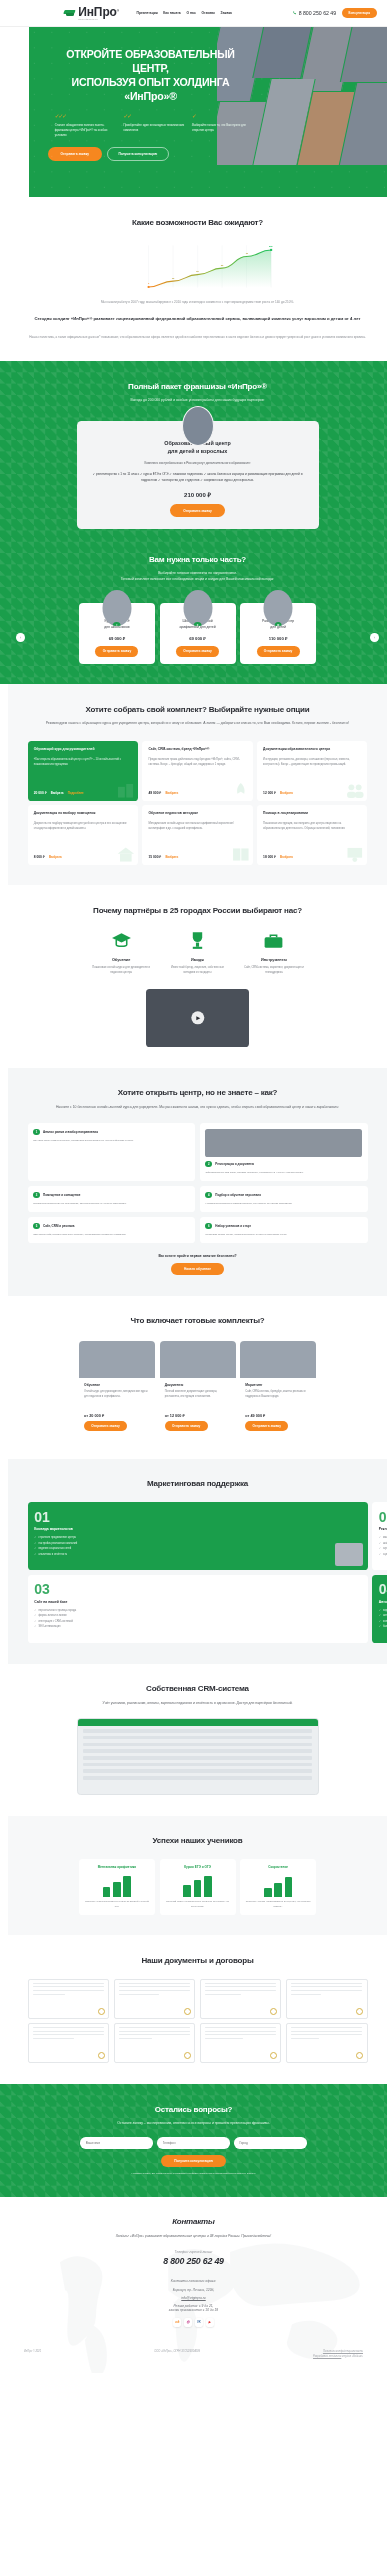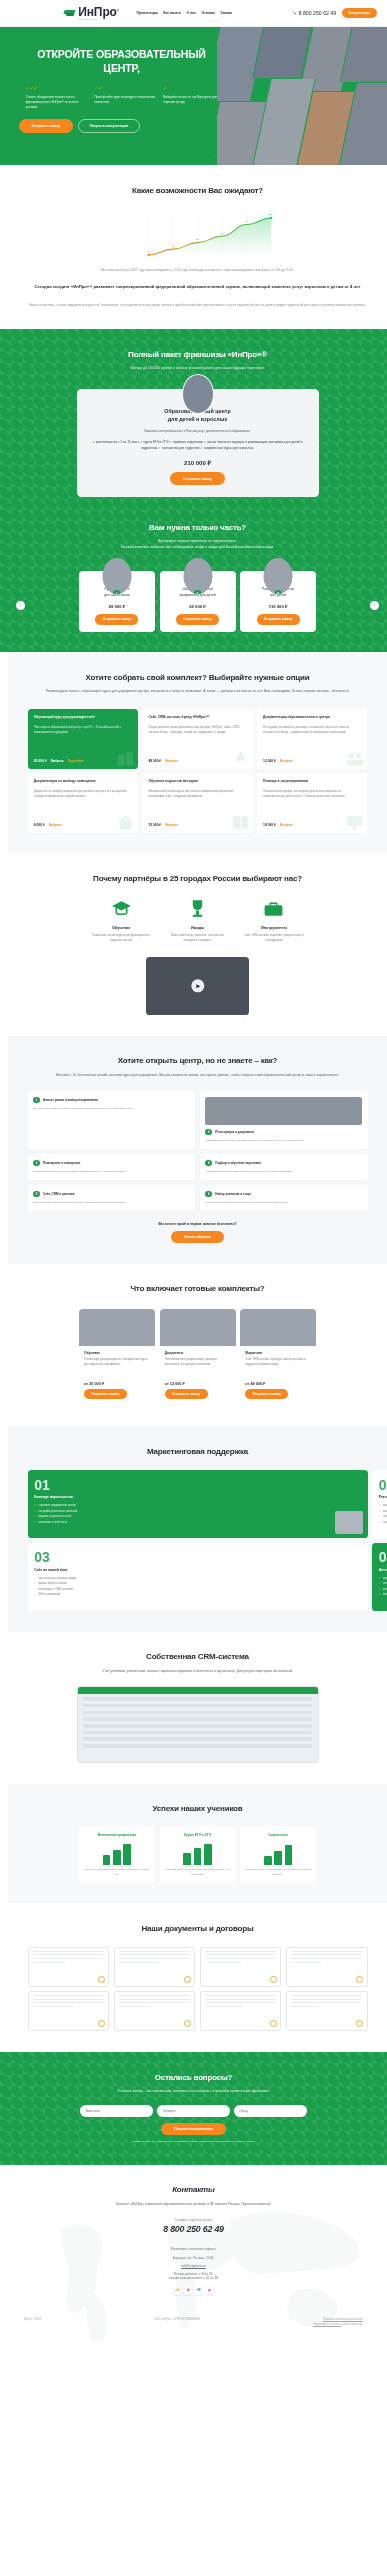--- a/index.html
+++ b/index.html
@@ -22,21 +22,21 @@
   .logo-name { font-size:12px; font-weight:bold; color:#2b2d33; letter-spacing:-0.1px;}
   .logo-sub { font-size:2.3px; color:#9a9a9a; letter-spacing:0.2px; margin-top:0.5px;}
   .nav { display:flex; gap:5.7px; margin-left:17.5px; }
   .nav a { font-size:3.3px; font-weight:bold; color:#2b2d33; text-decoration:none; white-space:nowrap;}
   .hphone { margin-left:auto; display:flex; align-items:center; gap:2.1px; font-size:5.2px; color:#2b2d33;}
   .hphone svg{width:3.6px;height:3.6px;fill:#1a9e4b;}
   .hbtn { margin-left:5.7px; background:#f6871f; color:#fff; font-size:3.1px; font-weight:bold;
           padding:3.1px 6.7px; border-radius:6.2px; border:none; white-space:nowrap;}
 
   
-  .hero { position:relative; height:138px; background:#1a9e4b; overflow:hidden; }
+  .hero { position:relative; height:170px; background:#1a9e4b; overflow:hidden;margin-left:29px; }
   .hero-pat { position:absolute; inset:0; opacity:.13;
     background-image:radial-gradient(circle at 5.2px 5.2px, #fff 0.5px, transparent 0.8px);
     background-size:17.5px 15.5px;}
   .hero-imgs{ position:absolute; right:0; top:0; width:170px; height:138px; overflow:hidden;}
   .tile{position:absolute;transform:skewX(-12deg);overflow:hidden;border-left:1px solid #1a9e4b;
         border-right:1px solid #1a9e4b;}
   .hero-inner{position:relative;padding:20.6px 0 0 18.5px;width:222px;}
   .hero-h1{font-size:10.6px;line-height:1.32;font-weight:bold;color:#fff;letter-spacing:-0.2px;
            text-align:center;width:206px;}
   .hero-bul{display:flex;gap:7.7px;margin:10.8px 0 0 7.2px;width:201px;}
@@ -245,20 +245,21 @@
     <div class="tile" style="left:89px;top:-3.1px;width:43px;height:67px;background:#8a9099;"></div>
     <div class="tile" style="left:129px;top:-3.1px;width:49px;height:58px;background:#79838f;"></div>
     <div class="tile" style="left:-5.2px;top:75px;width:53px;height:67px;background:#8e959d;"></div>
     <div class="tile" style="left:44px;top:52px;width:45px;height:91px;background:#98a0a8;"></div>
     <div class="tile" style="left:87px;top:65px;width:47px;height:77px;background:#b08a6a;"></div>
     <div class="tile" style="left:130px;top:56px;width:49px;height:87px;background:#7e8894;"></div>
   </div>
   <div class="hero-inner">
     <div class="hero-h1">
       <div>ОТКРОЙТЕ ОБРАЗОВАТЕЛЬНЫЙ ЦЕНТР,</div>
+      <div>ИСПОЛЬЗУЯ ОПЫТ ХОЛДИНГА «ИнПро»®</div>
     </div>
     <div class="hero-bul">
       <div class="hbul">
         <div class="chk">✓✓✓</div>
         <p>Станьте обладателем полного пакета франшизы центра «ИнПро»® на особых условиях</p>
       </div>
       <div class="hbul">
         <div class="chk">✓✓</div>
         <p>Приобретайте один из выгодных тематических комплектов</p>
       </div>

